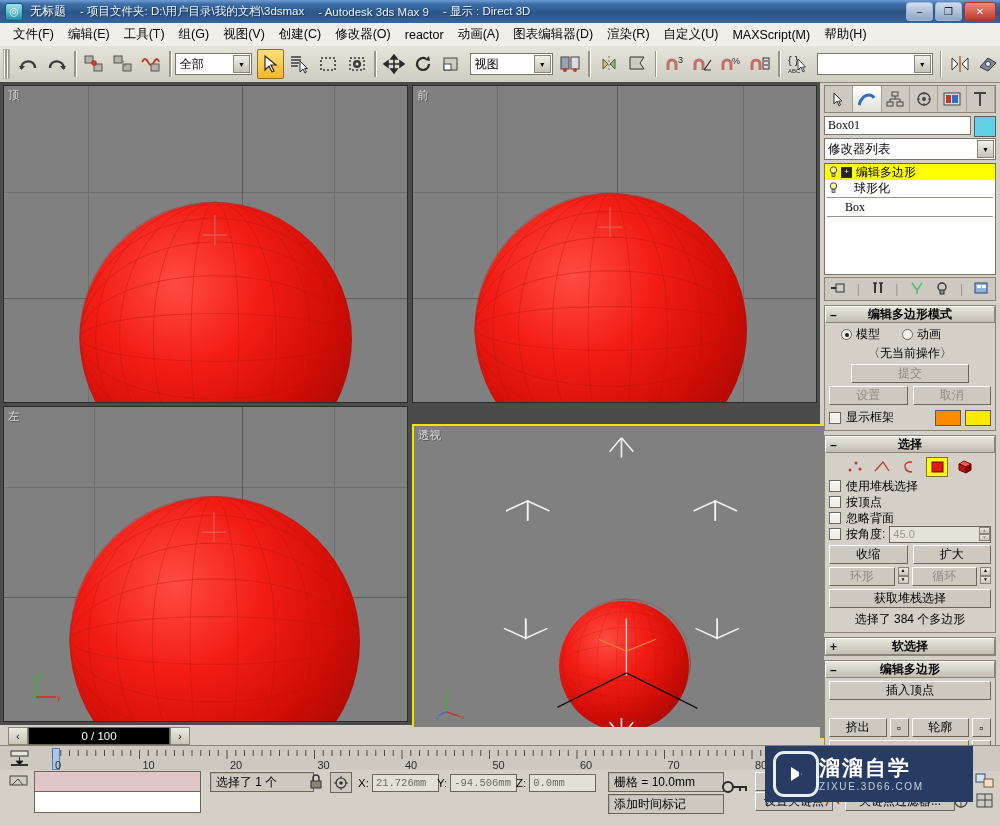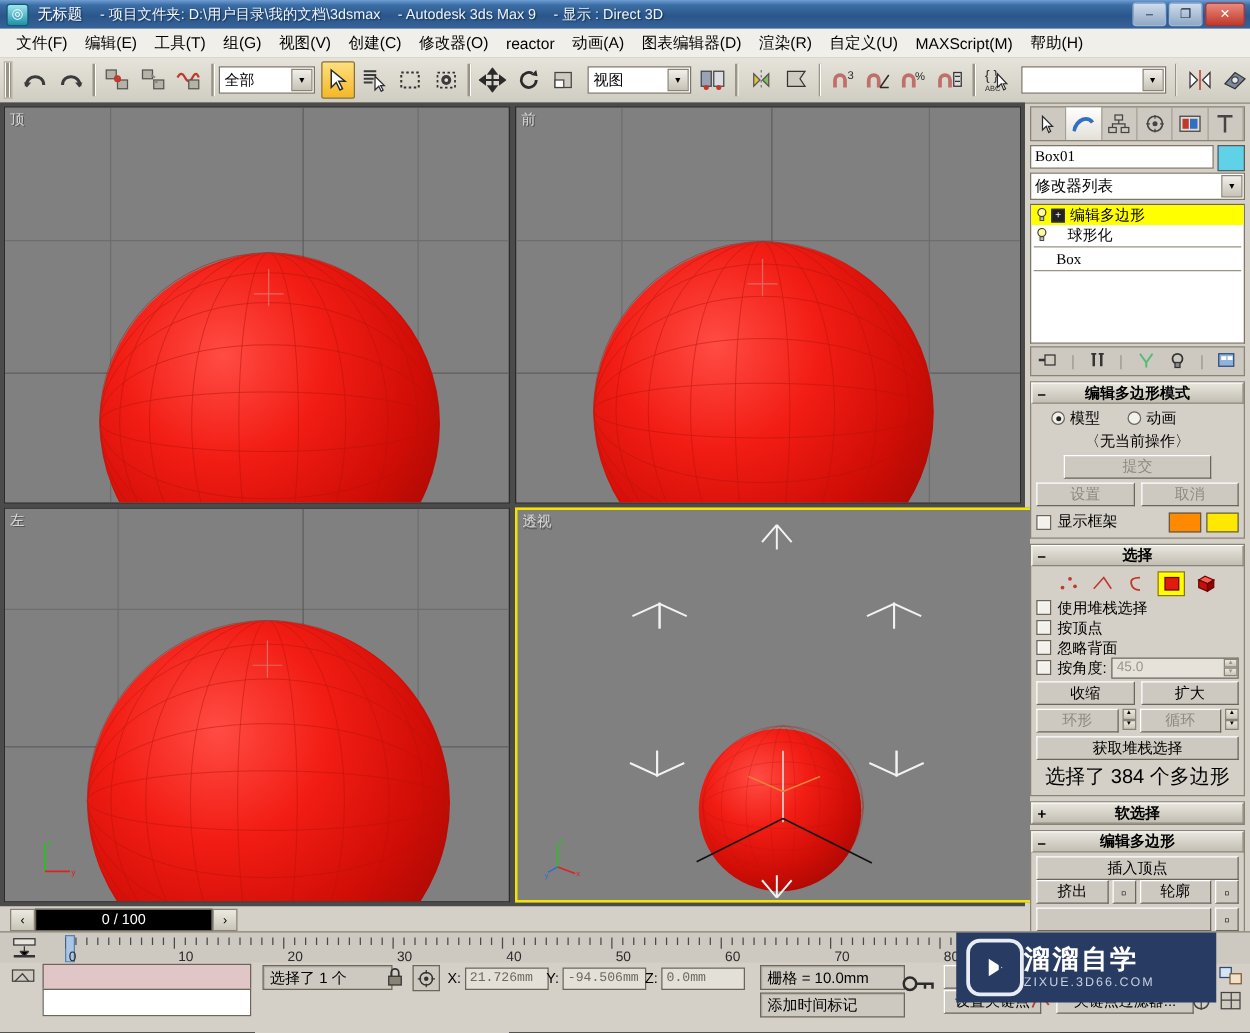--- a/index.html
+++ b/index.html
@@ -401,21 +401,21 @@
       </svg>
       <svg class="tripod" style="left:20px;top:258px;" viewBox="0 0 40 40">
         <path d="M12 32 v-22" stroke="#27c020" stroke-width="1.4"></path>
           <text x="14" y="12" font-size="7" fill="#27c020">z</text>
         <path d="M12 32 h20" stroke="#d22" stroke-width="1.4"></path>
           <text x="33" y="35" font-size="7" fill="#d22">y</text>
       </svg>
       <div class="vp-label">左</div>
     </div>
 
-    <div class="vp active" style="left:412px;top:324px;width:414px;height:316px;">
+    <div class="vp active" style="left:412px;top:342px;width:414px;height:316px;">
       <div class="sphere" style="left:145px;top:175px;width:130px;height:130px;"></div>
       <svg class="wire" viewBox="0 0 405 316">
         <g stroke="#b5150c" stroke-width="0.45" fill="none" opacity="0.55">
           <ellipse cx="210" cy="240" rx="65" ry="65"></ellipse>
           <ellipse cx="210" cy="240" rx="50" ry="65"></ellipse>
           <ellipse cx="210" cy="240" rx="30" ry="65"></ellipse>
           <ellipse cx="210" cy="240" rx="10" ry="65"></ellipse>
           <ellipse cx="210" cy="240" rx="65" ry="52"></ellipse>
           <ellipse cx="210" cy="240" rx="65" ry="36"></ellipse>
           <ellipse cx="210" cy="240" rx="65" ry="18"></ellipse>
@@ -673,39 +673,39 @@
               <i>▲</i>
               <i>▼</i>
             </div>
           <div class="mxbtn dis" style="flex:1;">循环</div>
           <div class="spinarr" style="position:relative;width:11px;height:17px;">
               <i>▲</i>
               <i>▼</i>
             </div>
         </div>
         <div class="mxbtn" style="margin-top:3px;">获取堆栈选择</div>
-        <div style="text-align:center;font-size:16px;margin-top:3px;">选择了 384 个多边形</div>
+        <div style="text-align:center;font-size:12px;margin-top:3px;">选择了 384 个多边形</div>
       </div>
     </div>
 
     <div class="rollout">
       <div class="rhead">
         <span class="pm">+</span>
         <span>软选择</span>
       </div>
     </div>
 
     <div class="rollout">
       <div class="rhead">
         <span class="pm">–</span>
         <span>编辑多边形</span>
       </div>
       <div class="rbody">
         <div class="mxbtn">插入顶点</div>
-        <div style="display:flex;gap:3px;margin-top:0;">
+        <div style="display:flex;gap:3px;margin-top:18px;">
           <div class="mxbtn" style="flex:1;">挤出</div>
           <div class="mxbtn" style="width:17px;">▫</div>
           <div class="mxbtn" style="flex:1;">轮廓</div>
           <div class="mxbtn" style="width:17px;">▫</div>
         </div>
         <div style="display:flex;gap:3px;margin-top:3px;">
           <div class="mxbtn" style="flex:1;"></div>
           <div class="mxbtn" style="width:17px;">▫</div>
         </div>
       </div>

